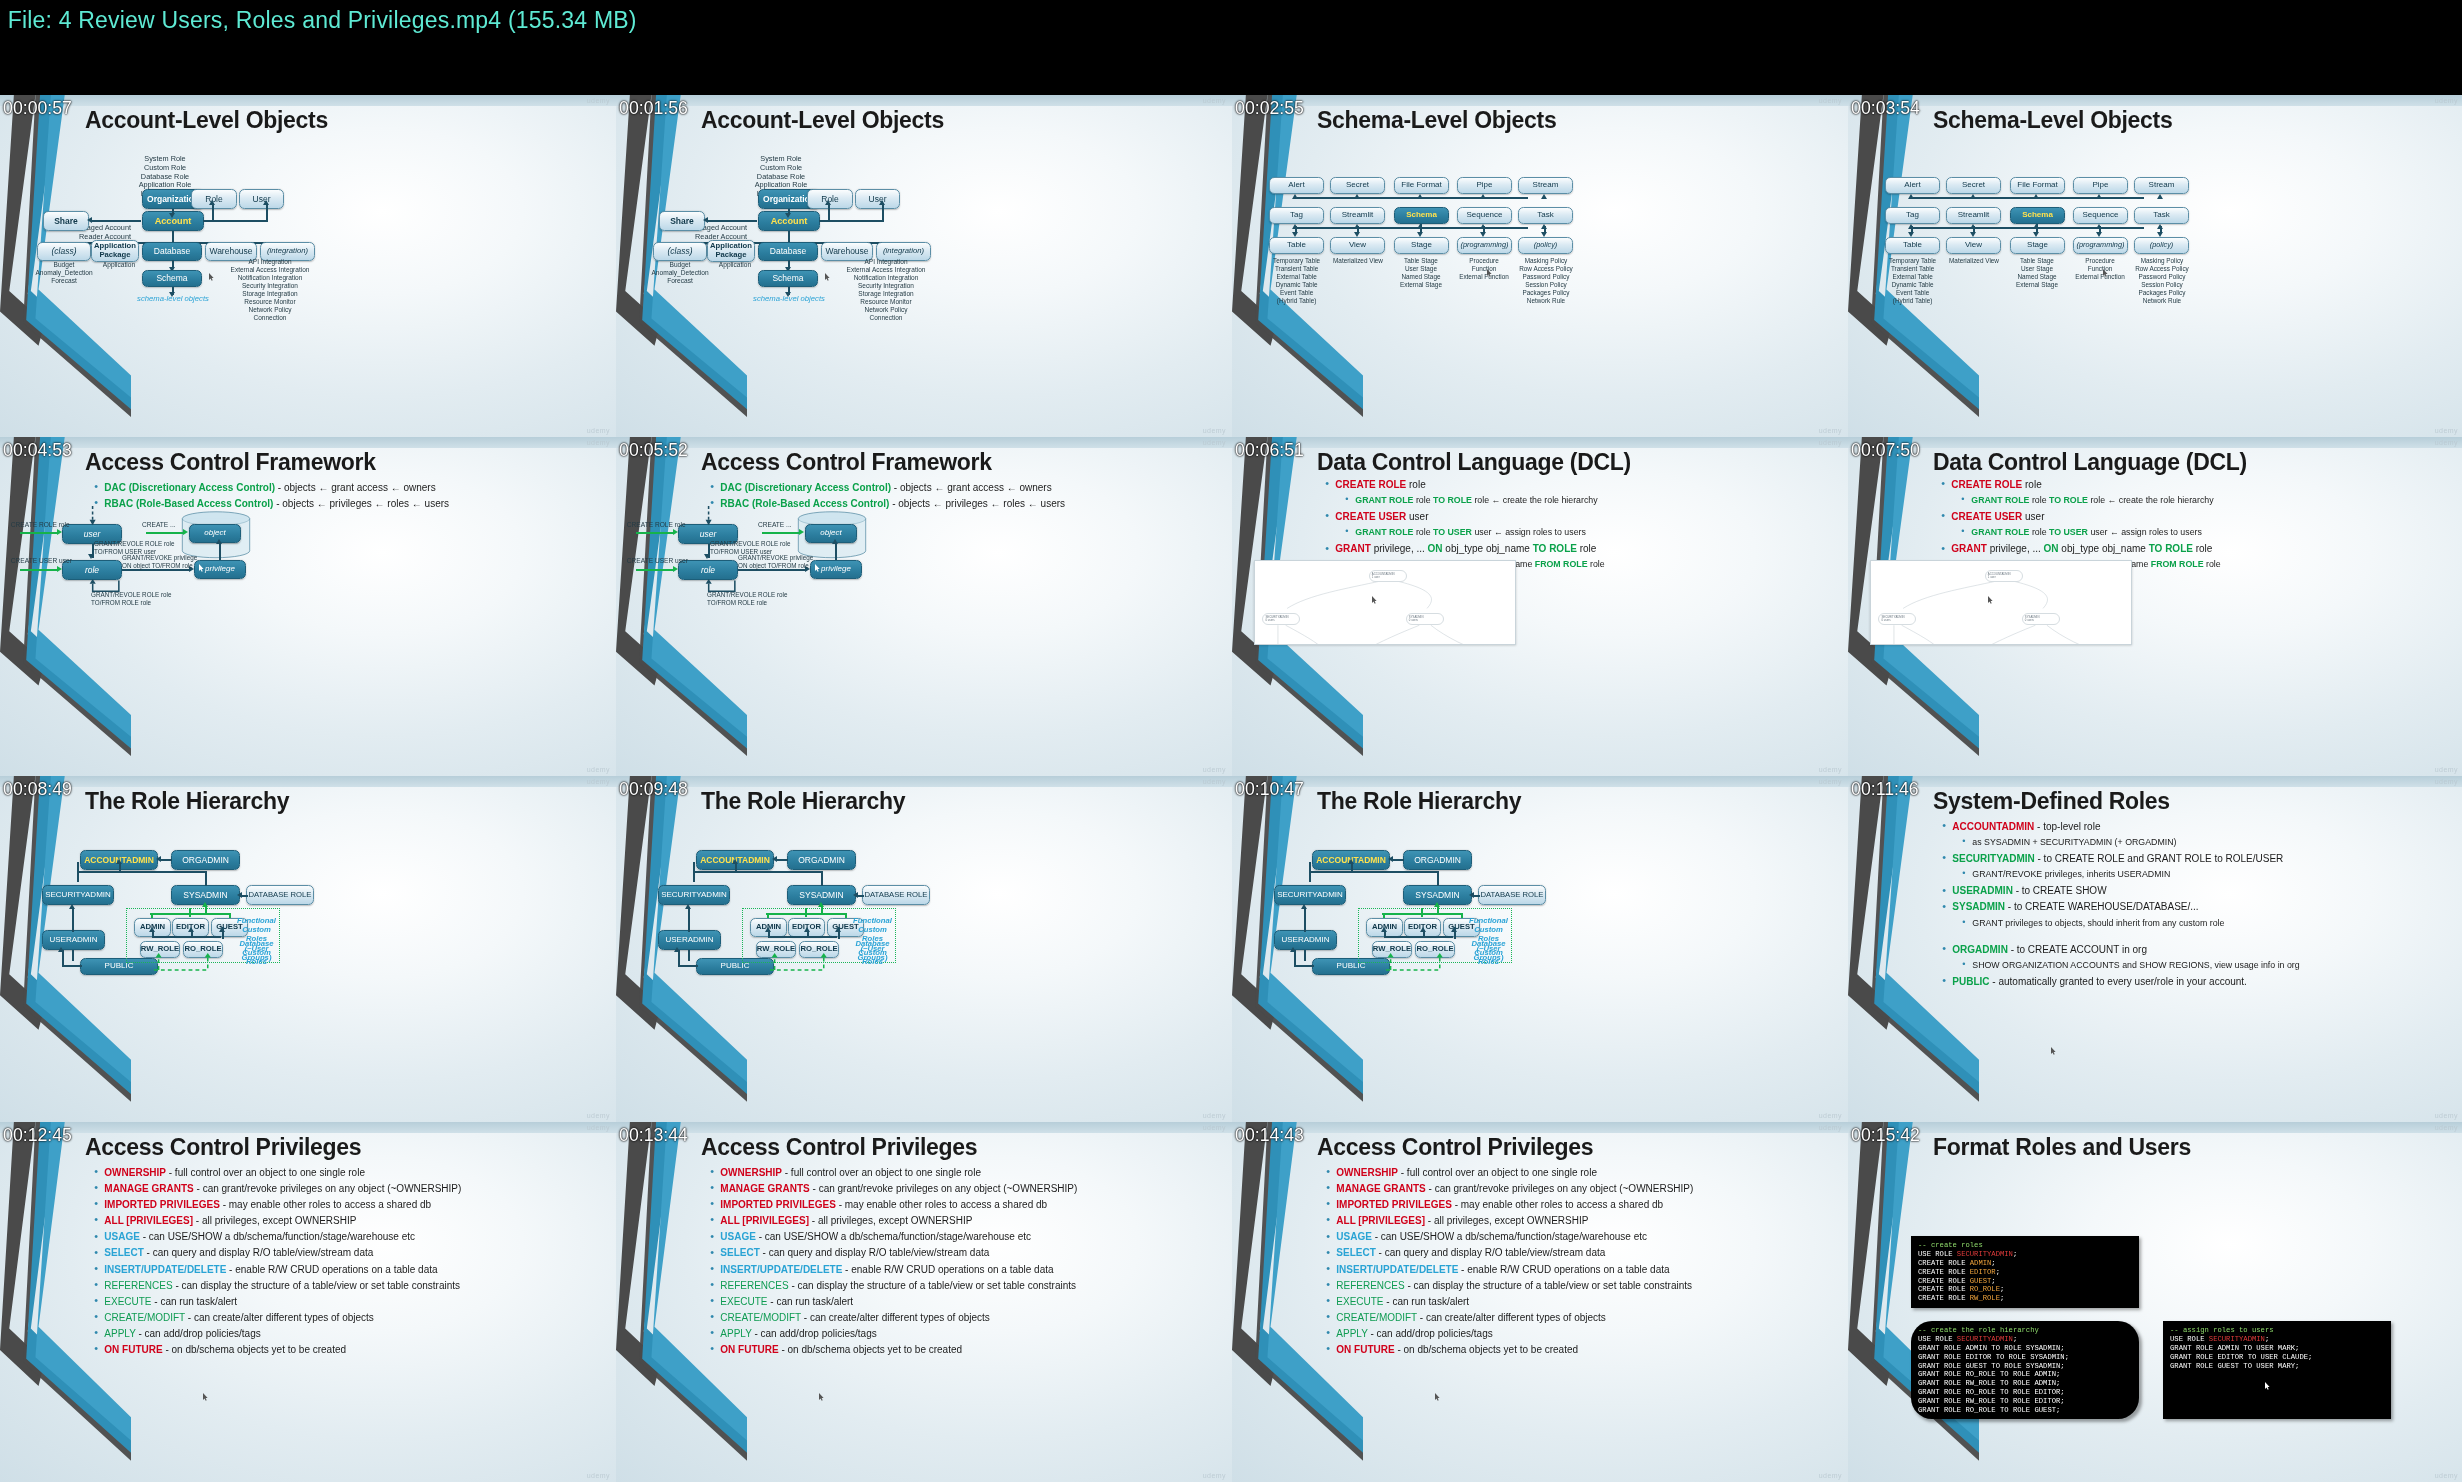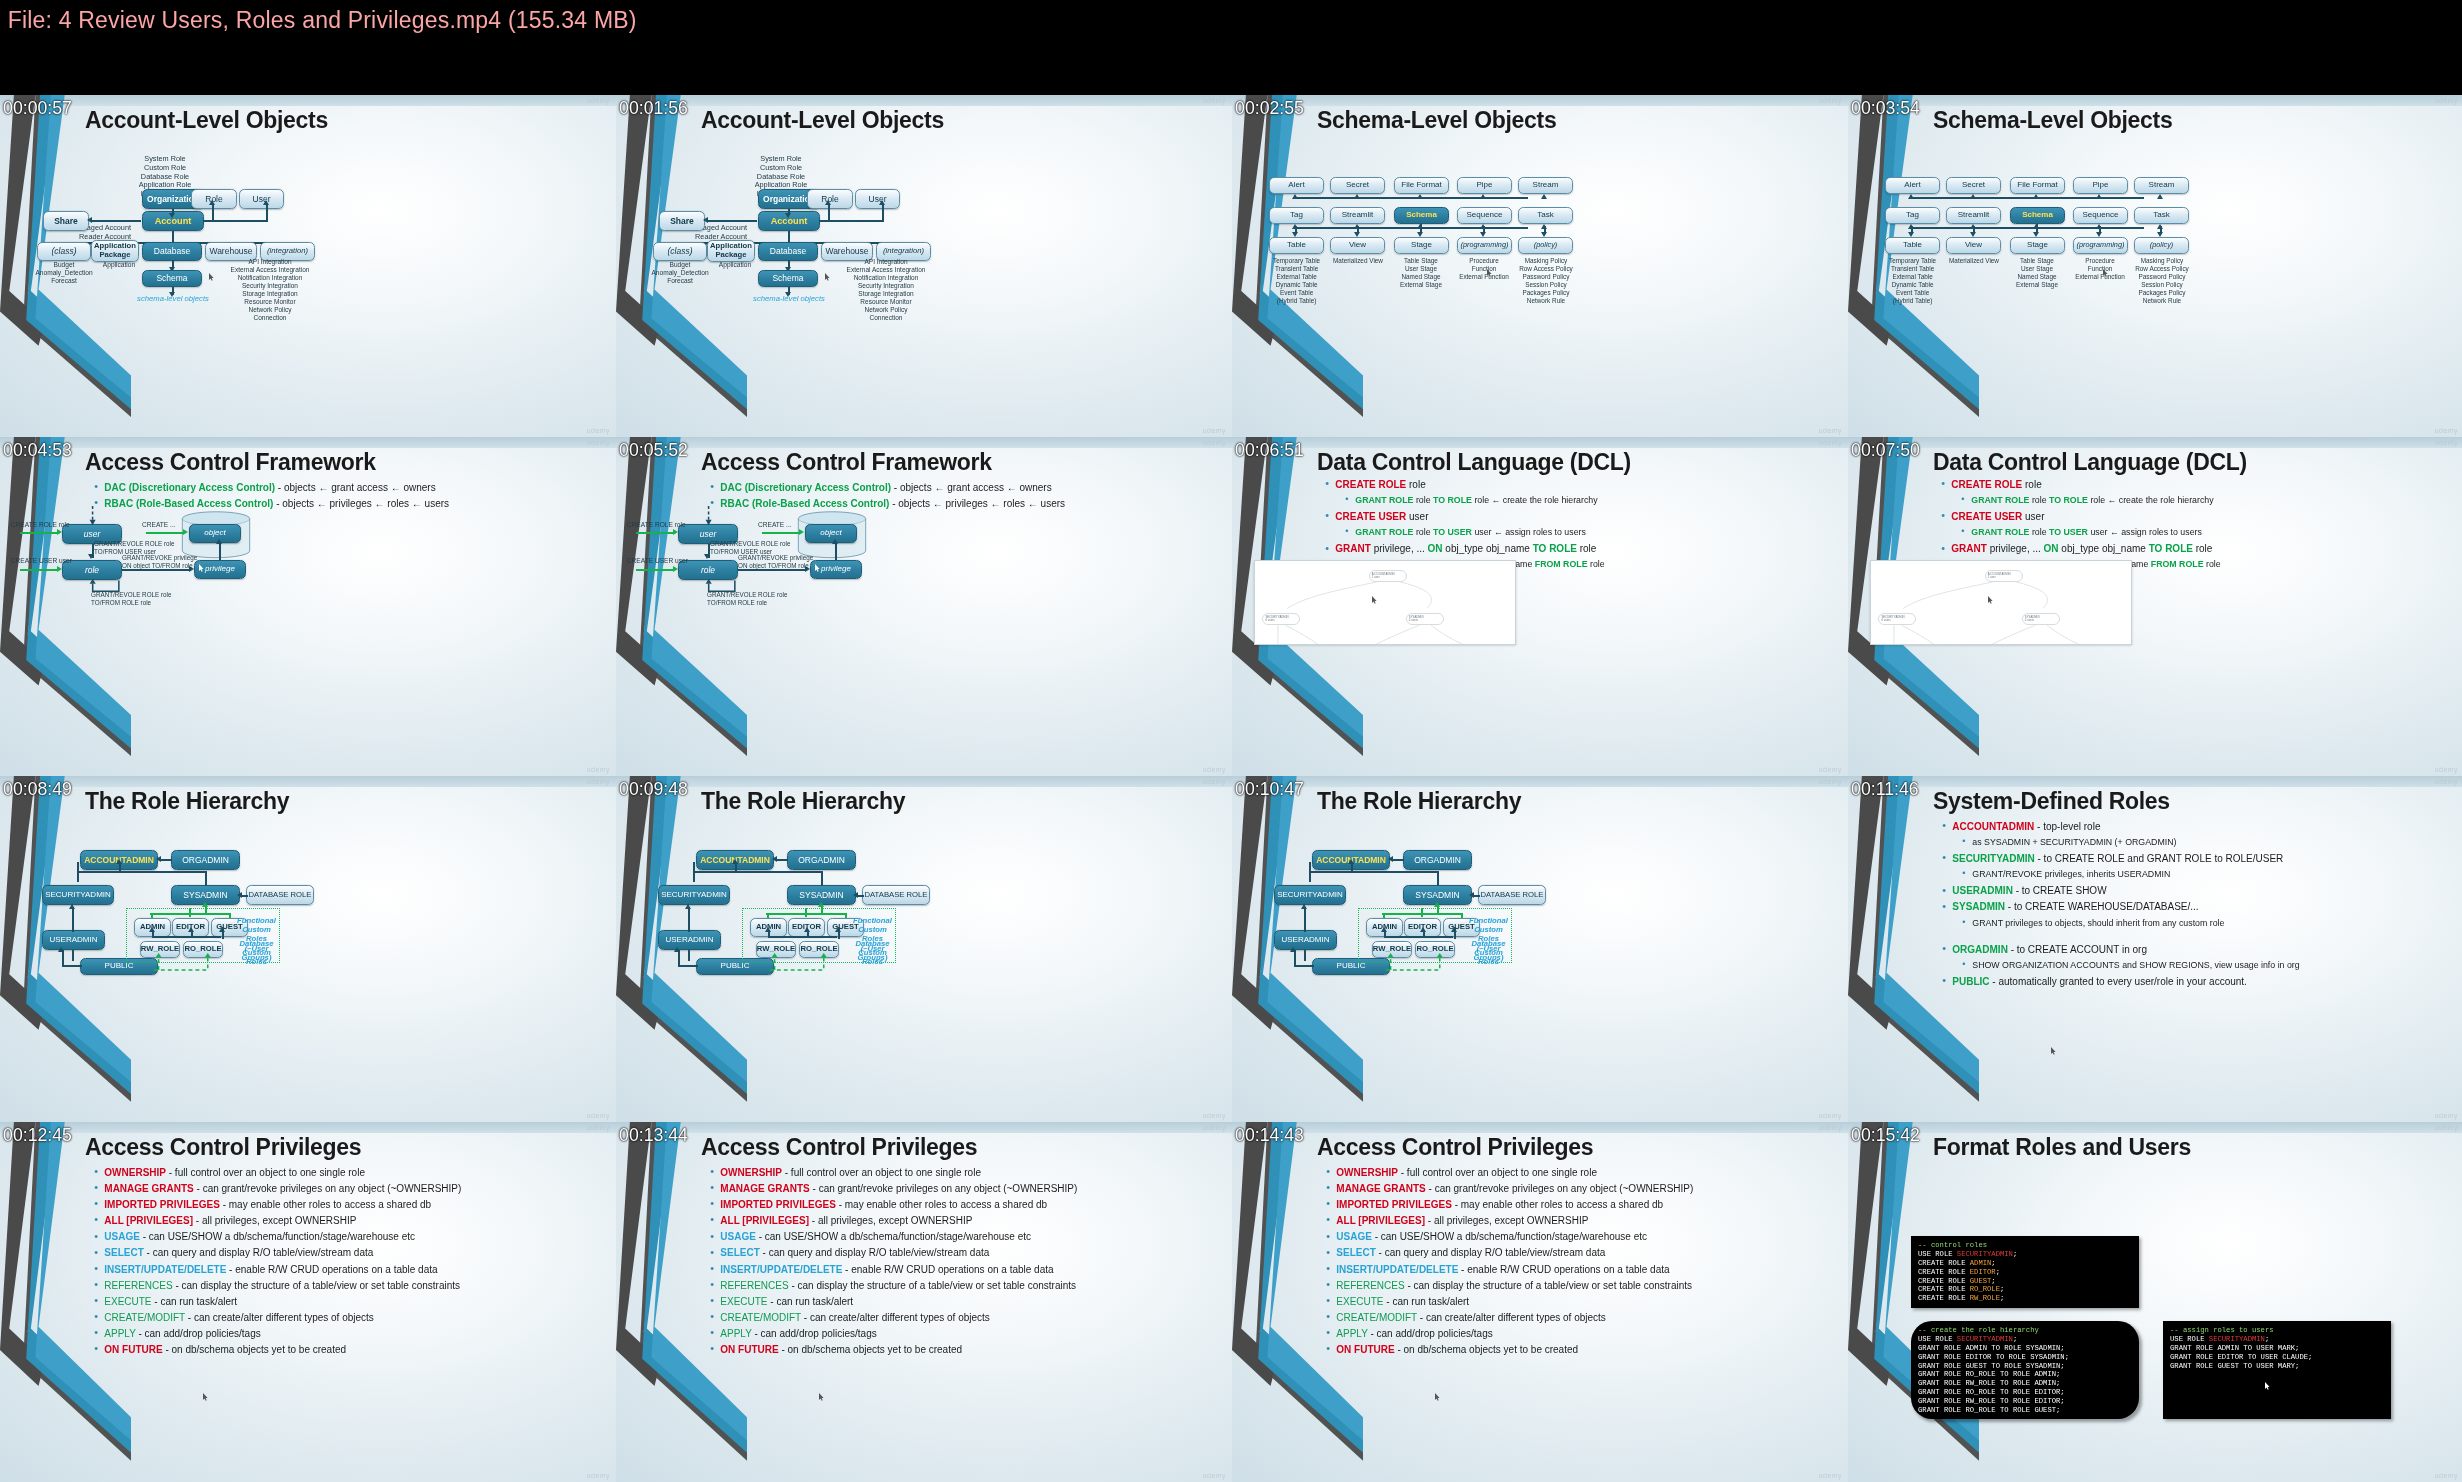--- a/index.html
+++ b/index.html
@@ -7,21 +7,21 @@
   body {
     width:2462px; height:1482px;
     font-family:"Liberation Sans", sans-serif;
     overflow:hidden;
   }
 
   
   #header {
     height:95px;
     background:#000;
-    color:#fca5a5;
+    color:#5eead4;
     padding:4.6px 0 0 7.7px;
     font-size:23px;
     line-height:30px;
     letter-spacing:0.2px;
     white-space:nowrap;
   }
 
   
   #grid {
     display:grid;
@@ -961,21 +961,21 @@
     <div class="cell">
       <div class="slide top-strip">
        <svg class="ribbon" viewBox="0 0 170 450" preserveAspectRatio="none">
     <polygon points="18,0 46,0 12,258 58,300 50,330 0,285" fill="#4a4a4a"></polygon>
     <polygon points="46,0 70,0 36,262 200,420 200,450 30,300" fill="#4a4a4a" opacity=".95"></polygon>
     <polygon points="52,0 74,0 40,258 210,420 210,448 34,296" fill="#2f90b8"></polygon>
     <polygon points="66,0 84,0 50,256 220,416 220,440 46,294" fill="#3ea0c8"></polygon>
   </svg>
        <div class="udemy-wm top">udemy</div>
        <div class="title">Format Roles and Users</div>
-       <div class="codebox" style="left:63px;top:114px;width:228px;height:72px;"><span class="c-cmt">-- control roles</span>
+       <div class="codebox" style="left:63px;top:114px;width:228px;height:72px;"><span class="c-cmt">-- create roles</span>
 USE ROLE <span class="c-red">SECURITYADMIN</span>;
 CREATE ROLE <span class="c-org">ADMIN</span>;
 CREATE ROLE <span class="c-org">EDITOR</span>;
 CREATE ROLE <span class="c-org">GUEST</span>;
 CREATE ROLE <span class="c-org">RO_ROLE</span>;
 CREATE ROLE <span class="c-org">RW_ROLE</span>;
 </div>
         <div class="codebox" style="left:63px;top:199px;width:228px;height:98px;border-radius:21px;"><span class="c-cmt">-- create the role hierarchy</span>
 USE ROLE <span class="c-red">SECURITYADMIN</span>;
 GRANT ROLE ADMIN TO ROLE SYSADMIN;

